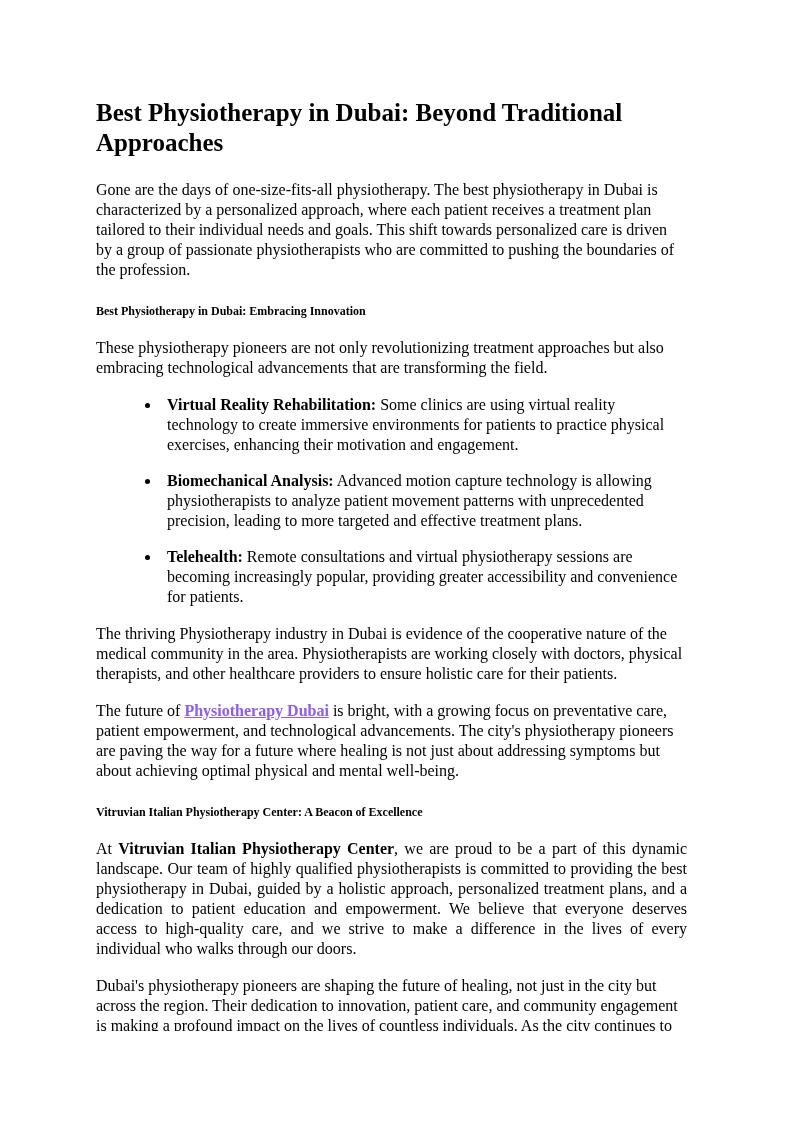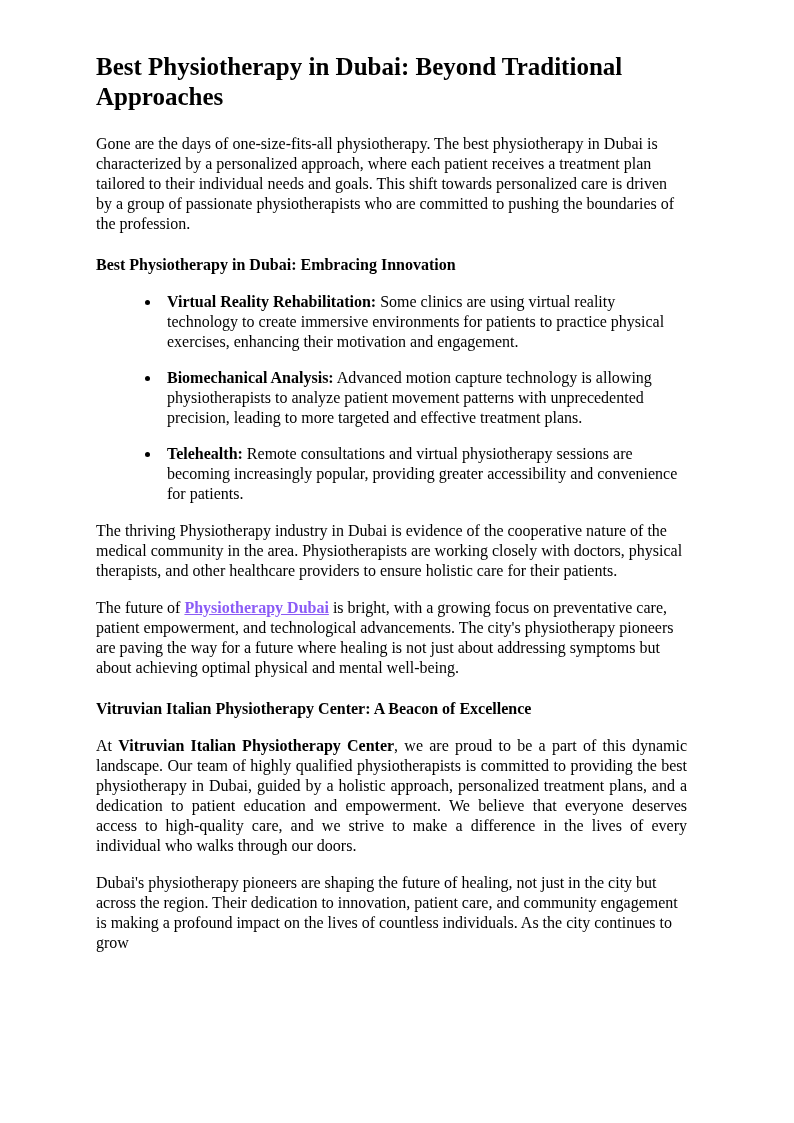--- a/index.html
+++ b/index.html
@@ -6,36 +6,36 @@
     margin: 0;
     padding: 0;
     background: #ffffff;
   }
   .page {
     position: relative;
     box-sizing: border-box;
     width: 794px;
     height: 1031px;
     margin: 0 auto;
-    padding: 52px 96px 40px 96px;
+    padding: 98px 96px 40px 96px;
     background: #ffffff;
     color: #000000;
     font-family: "Liberation Serif", serif;
     font-size: 16px;
     line-height: 20px;
     overflow: hidden;
   }
   h1.doc-title {
     font-size: 25px;
     line-height: 30px;
     font-weight: bold;
     margin: 0 0 22px 0;
   }
   h2.section-heading {
-    font-size: 16px;
+    font-size: 12px;
     line-height: 20px;
     font-weight: bold;
     margin: 21px 0 17px 0;
   }
   p.paragraph {
     margin: 0 11px 17px 0;
   }
   p.justified {
     text-align: justify;
   }
@@ -58,20 +58,21 @@
 <body>
 
 <div class="page">
 
   <h1 class="doc-title">Best Physiotherapy in Dubai: Beyond Traditional Approaches</h1>
 
   <p class="paragraph">Gone are the days of one-size-fits-all physiotherapy. The best physiotherapy in Dubai is characterized by a personalized approach, where each patient receives a treatment plan tailored to their individual needs and goals. This shift towards personalized care is driven by a group of passionate physiotherapists who are committed to pushing the boundaries of the profession.</p>
 
   <h2 class="section-heading">Best Physiotherapy in Dubai: Embracing Innovation</h2>
 
+  <p class="paragraph">These physiotherapy pioneers are not only revolutionizing treatment approaches but also embracing technological advancements that are transforming the field.</p>
 
   <ul class="bullet-list">
     <li><strong>Virtual Reality Rehabilitation:</strong><span> Some clinics are using virtual reality technology to create immersive environments for patients to practice physical exercises, enhancing their motivation and engagement.</span></li>
     <li><strong>Biomechanical Analysis:</strong><span> Advanced motion capture technology is allowing physiotherapists to analyze patient movement patterns with unprecedented precision, leading to more targeted and effective treatment plans.</span></li>
     <li><strong>Telehealth:</strong><span> Remote consultations and virtual physiotherapy sessions are becoming increasingly popular, providing greater accessibility and convenience for patients.</span></li>
   </ul>
 
 
   <p class="paragraph">The thriving Physiotherapy industry in Dubai is evidence of the cooperative nature of the medical community in the area. Physiotherapists are working closely with doctors, physical therapists, and other healthcare providers to ensure holistic care for their patients.</p>
 

